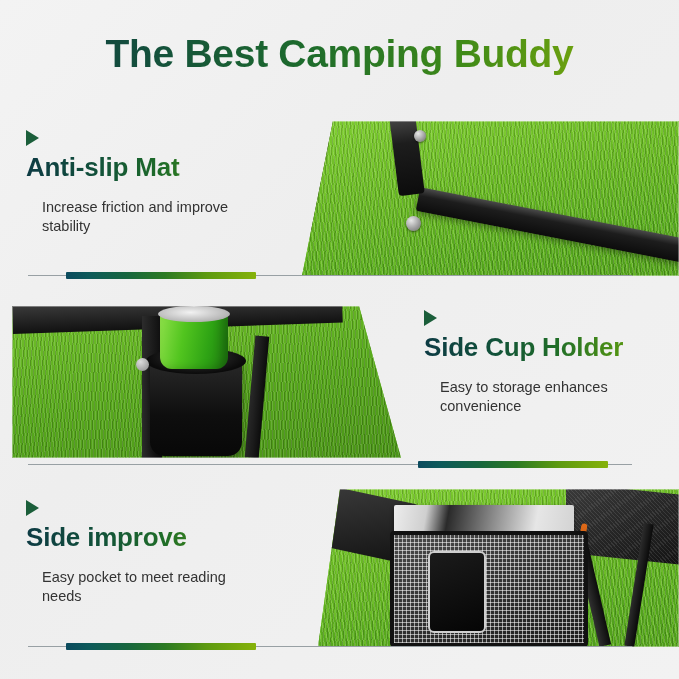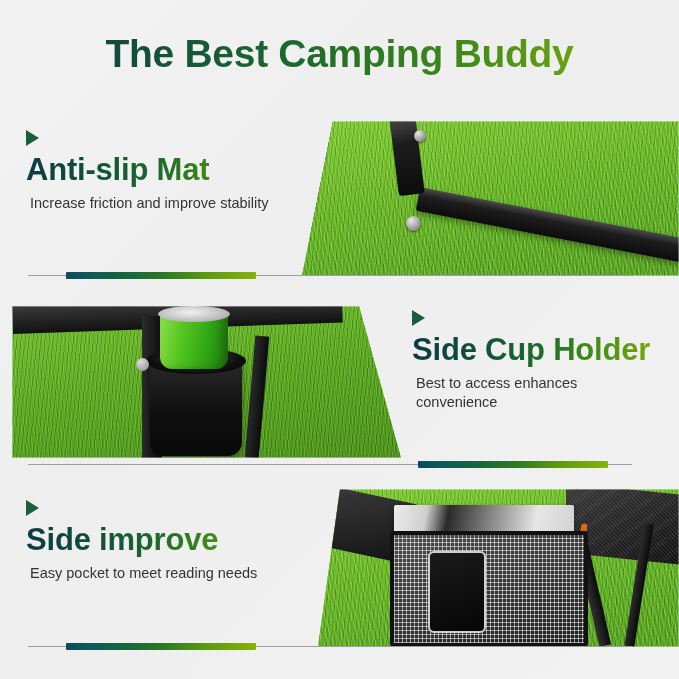--- a/index.html
+++ b/index.html
@@ -31,28 +31,28 @@
   .block{position:absolute;left:0;width:679px;}
   .textcol{position:absolute;}
   .bullet{
     width:0;height:0;
     border-top:8px solid transparent;
     border-bottom:8px solid transparent;
     border-left:13px solid #1b5e3a;
     margin-bottom:7px;
   }
   .heading{
-    font-size:31px;font-weight:700;letter-spacing:-0.2px;
+    font-size:26px;font-weight:700;letter-spacing:-0.2px;
     background:linear-gradient(90deg,#0d3b44 0%,#11503a 28%,#1f6d28 55%,#4e9114 80%,#76a60d 100%);
     -webkit-background-clip:text;background-clip:text;
     color:transparent;-webkit-text-fill-color:transparent;
     white-space:nowrap;margin:0 0 7px 0;line-height:1.1;
   }
   .desc{
-    font-size:14.5px;color:#333333;line-height:1.32;margin:4px;
+    font-size:14.5px;color:#333333;line-height:1.32;margin:16px;
     font-weight:400;
   }
 
   
   .divider{position:absolute;height:8px;}
   .divider .hair{
     position:absolute;left:0;right:0;top:3px;height:1px;
     background:#98a0a4;
   }
   .divider .bar{
@@ -251,24 +251,24 @@
       <div id="p2-post"></div>
       <div id="p2-post2"></div>
       <div id="p2-holder"></div>
       <div id="p2-rim"></div>
       <div id="p2-can"></div>
       <div id="p2-cantop"></div>
       <div id="p2-clip"></div>
       <div class="photo-edge"></div>
     </div>
 
-    <div class="textcol" style="left:412px;top:310px;width:240px;">
+    <div class="textcol" style="left:424px;top:310px;width:240px;">
       <div class="bullet"></div>
       <div class="heading">Side Cup Holder</div>
-      <div class="desc">Best to access enhances convenience</div>
+      <div class="desc">Easy to storage enhances convenience</div>
     </div>
   </div>
 
   <div class="divider" style="left:28px;top:461px;width:604px;">
     <div class="hair"></div>
     <div class="bar" style="left:390px;width:190px;"></div>
   </div>
 
   <div class="block">
 

